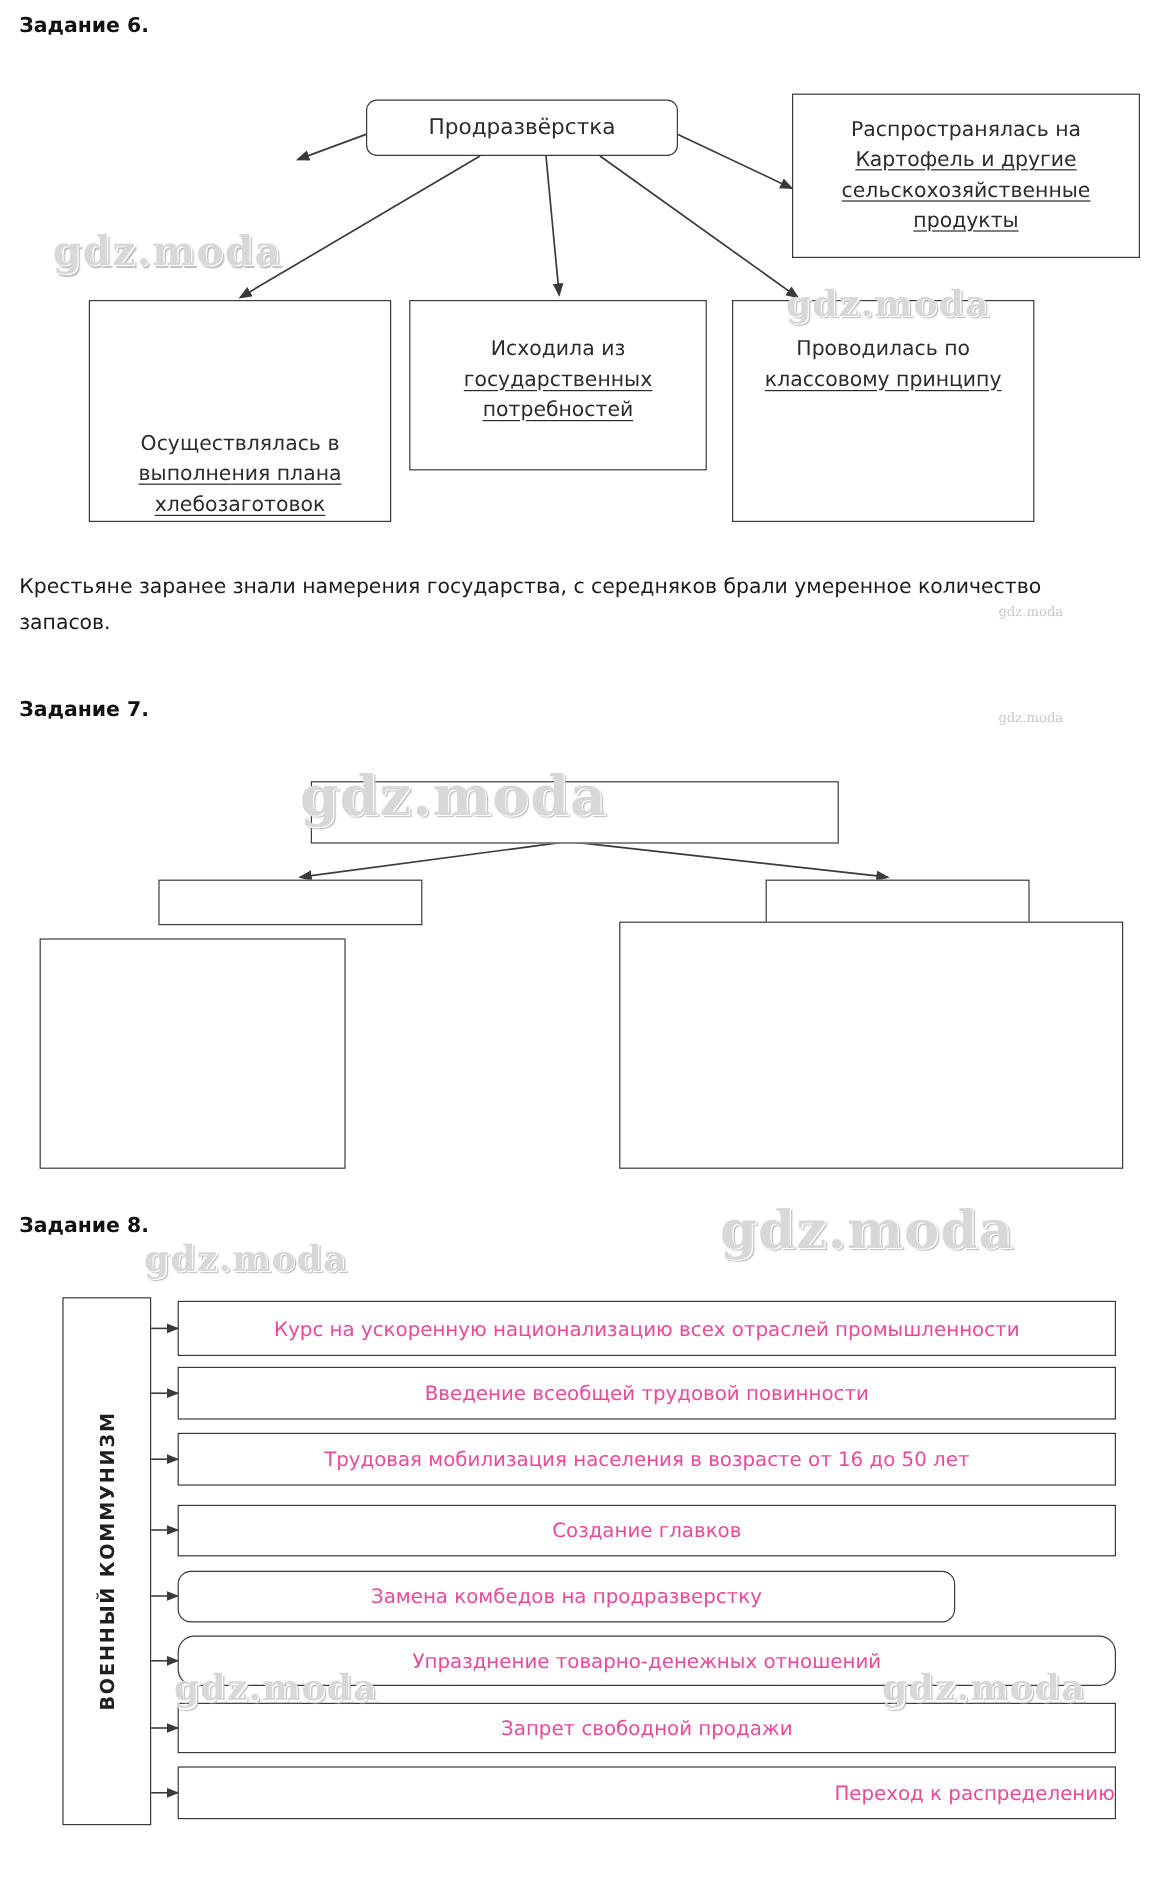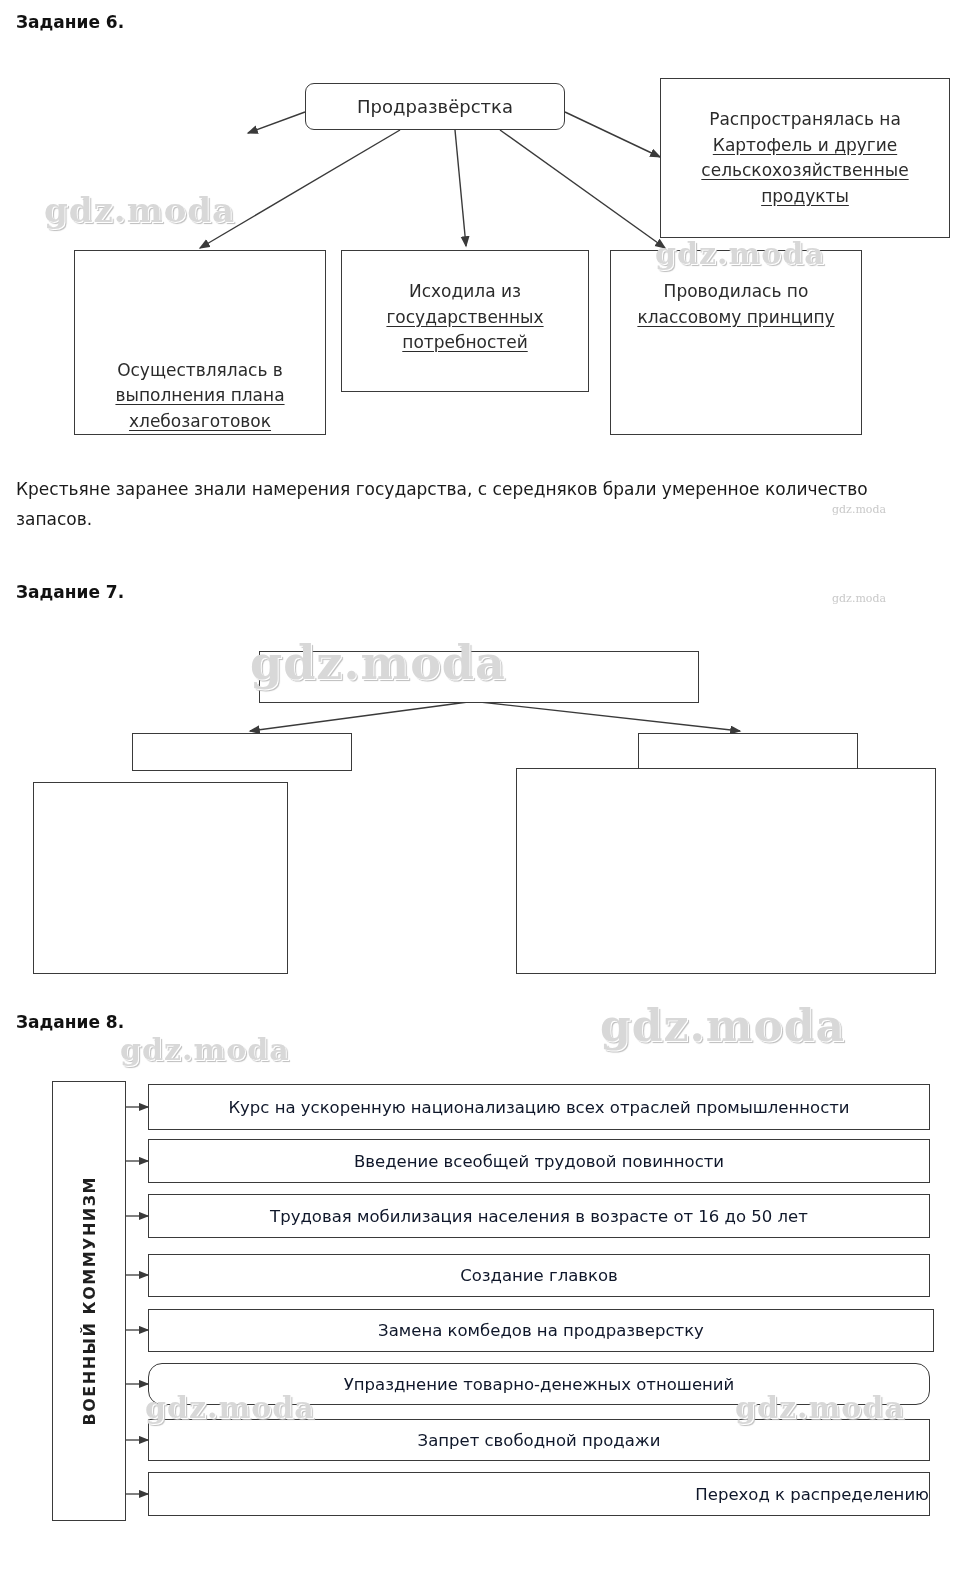--- a/index.html
+++ b/index.html
@@ -102,21 +102,21 @@
     color: #1f1f1f;
   }
   .row-box {
     position: absolute;
     border: 1px solid #3a3a3a;
     box-sizing: border-box;
     display: flex;
     align-items: center;
     justify-content: center;
     font-size: 16.5px;
-    color: #0f172a;
+    color: #ec4899;
     background: transparent;
     text-align: center;
   }
 </style>
 </head>
 <body>
 
 <div class="page">
 
   <svg class="arrows" xmlns="http://www.w3.org/2000/svg">
@@ -151,21 +151,21 @@
     </g>
   </svg>
 
   <div class="task-title" style="left:16px; top:12px;">Задание 6.</div>
 
   <div class="box rounded" style="left:305px; top:83px; width:260px; height:47px; font-size:18px;">
     <span class="lab">Продразвёрстка</span>
   </div>
 
 
-  <div class="box" style="left:660px; top:78px; width:290px; height:160px; padding:0 8px;">
+  <div class="box" style="left:660px; top:78px; width:290px; height:137px; padding:0 8px;">
     <span class="lab">Распространялась на</span>
     <span class="answer">Картофель и другие сельскохозяйственные продукты</span>
   </div>
 
   <div class="box" style="left:74px; top:250px; width:252px; height:185px; padding:0 8px; justify-content:flex-end; padding-top:28px;">
     <span class="lab">Осуществлялась в</span>
     <span class="answer">выполнения плана хлебозаготовок</span>
   </div>
 
   <div class="box" style="left:341px; top:250px; width:248px; height:142px; padding:0 8px; justify-content:flex-start; padding-top:28px;">
@@ -213,21 +213,21 @@
   </div>
   <div class="row-box" style="left:148px; top:1139px; width:782px; height:44px;">
     <span>Введение всеобщей трудовой повинности</span>
   </div>
   <div class="row-box" style="left:148px; top:1194px; width:782px; height:44px;">
     <span>Трудовая мобилизация населения в возрасте от 16 до 50 лет</span>
   </div>
   <div class="row-box" style="left:148px; top:1254px; width:782px; height:43px;">
     <span>Создание главков</span>
   </div>
-  <div class="row-box" style="left:148px; top:1309px; width:786px; height:43px;">
+  <div class="row-box" style="left:148px; top:1309px; width:648px; height:43px;border-radius:11px;">
     <span>Замена комбедов на продразверстку</span>
   </div>
   <div class="row-box" style="left:148px; top:1363px; width:782px; height:42px;border-radius:14px;">
     <span>Упразднение товарно-денежных отношений</span>
   </div>
   <div class="row-box" style="left:148px; top:1419px; width:782px; height:42px;">
     <span>Запрет свободной продажи</span>
   </div>
   <div class="row-box" style="left:148px; top:1472px; width:782px; height:44px;justify-content:flex-end;">
     <span>Переход к распределению</span>

